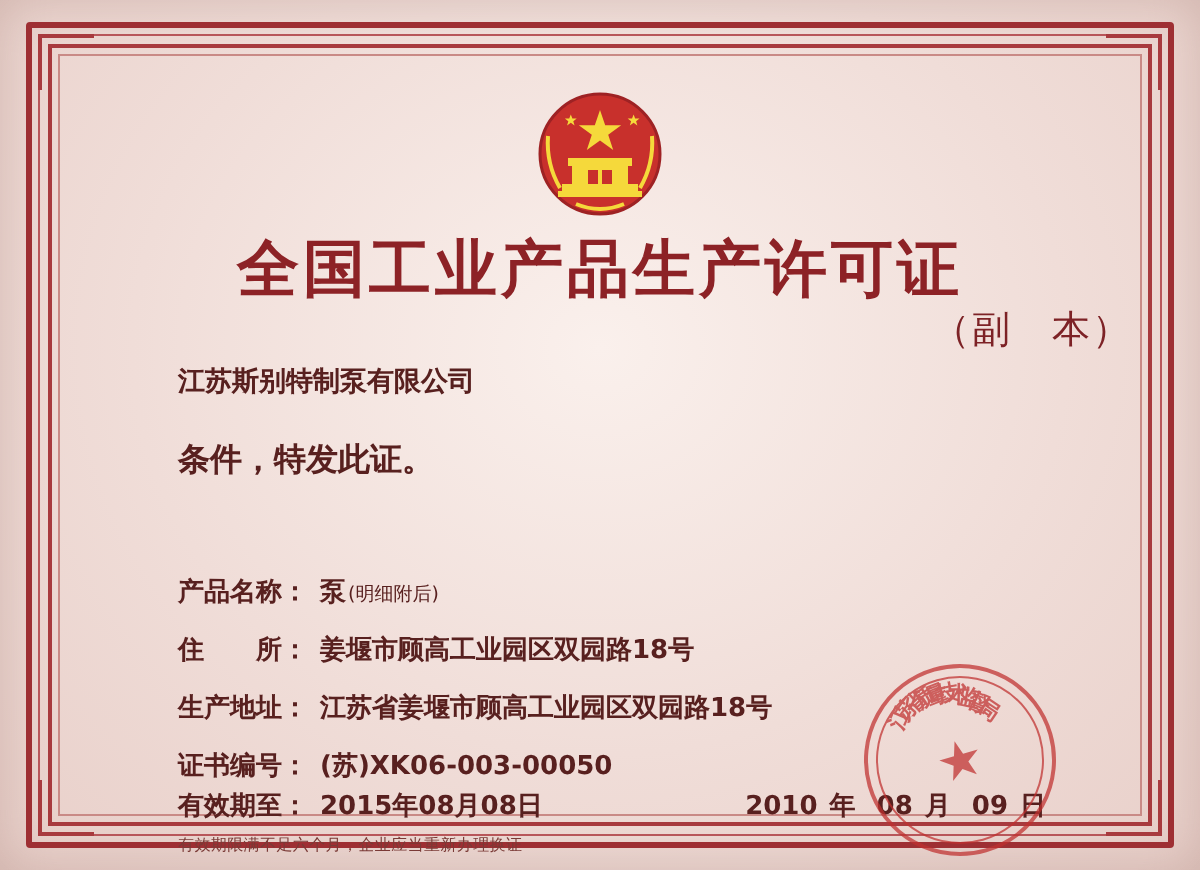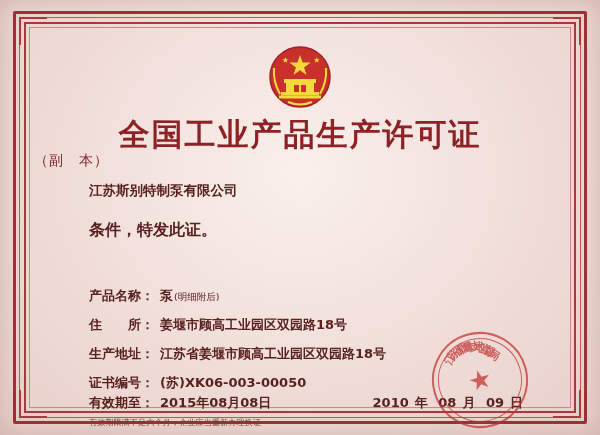--- a/index.html
+++ b/index.html
@@ -95,23 +95,23 @@
     font-size: 31px;
     font-weight: bold;
     letter-spacing: 2px;
     color: #8d2226;
     white-space: nowrap;
   }
   .subtitle {
     position: absolute;
     left: 0; right: 0;
     top: 120px;
-    text-align: left;
-    font-family: "DejaVu Sans", sans-serif;
-    font-size: 14px;
+    text-align: right;
+    font-family: "DejaVu Sans", sans-serif;
+    font-size: 19px;
     color: #7d2226;
     letter-spacing: 1px;
   }
 
   .body-block {
     position: absolute;
     left: 55px;
     right: 40px;
     top: 150px;
     color: #5d2326;

